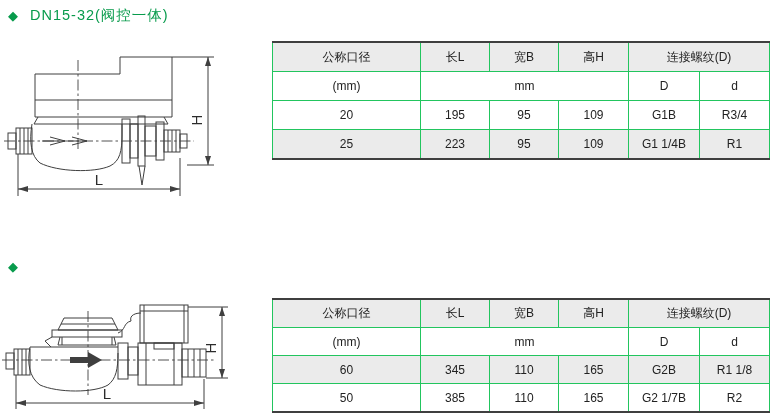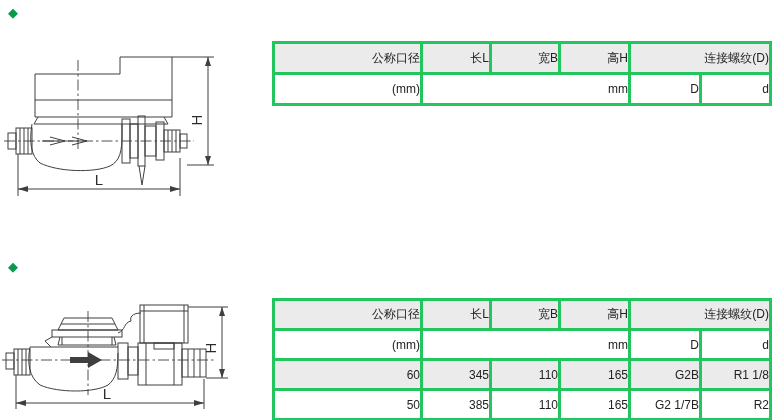--- a/index.html
+++ b/index.html
@@ -11,39 +11,40 @@
     position:absolute;left:8px;display:flex;align-items:center;gap:11px;
     color:#089b4c;font-size:14.5px;letter-spacing:1px;white-space:nowrap;
   }
   .heading .bullet{font-size:13px;line-height:1;}
   table.spec{
     position:absolute;border-collapse:collapse;table-layout:fixed;width:497px;
     border-top:2px solid #3f3f3f;border-bottom:2px solid #3f3f3f;
     font-size:12px;text-align:center;
   }
   table.spec td,table.spec th{
-    border:3px solid #22c55e;font-weight:normal;padding:0;
-    white-space:nowrap;overflow:hidden;color:#222;text-align:right;
+    border:1px solid #22c55e;font-weight:normal;padding:0;
+    white-space:nowrap;overflow:hidden;color:#222;
   }
   #table1 td,#table1 th{height:28px;}
   #table2 td,#table2 th{height:27px;}
   tr.gray td,tr.gray th{background:#ebebeb;}
   svg.drawing{position:absolute;}
   svg.drawing .ln{stroke:#3f3f3f;fill:none;stroke-width:1;}
   svg.drawing .cl{stroke:#3f3f3f;fill:none;stroke-width:0.9;stroke-dasharray:11,3,2.5,3;}
   svg.drawing .ar{fill:#3f3f3f;stroke:none;}
   svg.drawing text{font-family:"Liberation Sans",sans-serif;font-size:15px;fill:#2c2c2c;}
 </style>
 </head>
 <body>
 
 <div class="canvas">
 
   <div class="heading" style="top:6px;">
     <span class="bullet">◆</span>
+    <span>DN15-32(阀控一体)</span>
   </div>
 
   <svg class="drawing" style="left:2px;top:38px;" width="232" height="180" viewBox="0 0 232 180">
 
     <path class="ln" d="M33,36 H118 V19 H170 V79 H33 Z"></path>
     <path class="ln" d="M33,62 H170"></path>
     <path class="ln" d="M36,79 L32,86 H166 L162,79"></path>
 
     <path class="ln" d="M30,86 C27,104 29,118 38,125 C56,134 92,135 108,128 C118,123 120,113 120,97 V86"></path>
 
@@ -95,20 +96,36 @@
       <th>宽B</th>
       <th>高H</th>
       <th colspan="2">连接螺纹(D)</th>
     </tr>
     <tr>
       <td>(mm)</td>
       <td colspan="3">mm</td>
       <td>D</td>
       <td>d</td>
     </tr>
+    <tr>
+      <td>20</td>
+      <td>195</td>
+      <td>95</td>
+      <td>109</td>
+      <td>G1B</td>
+      <td>R3/4</td>
+    </tr>
+    <tr class="gray">
+      <td>25</td>
+      <td>223</td>
+      <td>95</td>
+      <td>109</td>
+      <td>G1 1/4B</td>
+      <td>R1</td>
+    </tr>
   </tbody>
     </table>
 
   <div class="heading" style="top:260px;">
     <span class="bullet">◆</span>
   </div>
 
   <svg class="drawing" style="left:0px;top:293px;" width="240" height="125" viewBox="0 0 240 125">
 
     <path class="ln" d="M58,37 L64,25 H112 L118,37 Z"></path>

